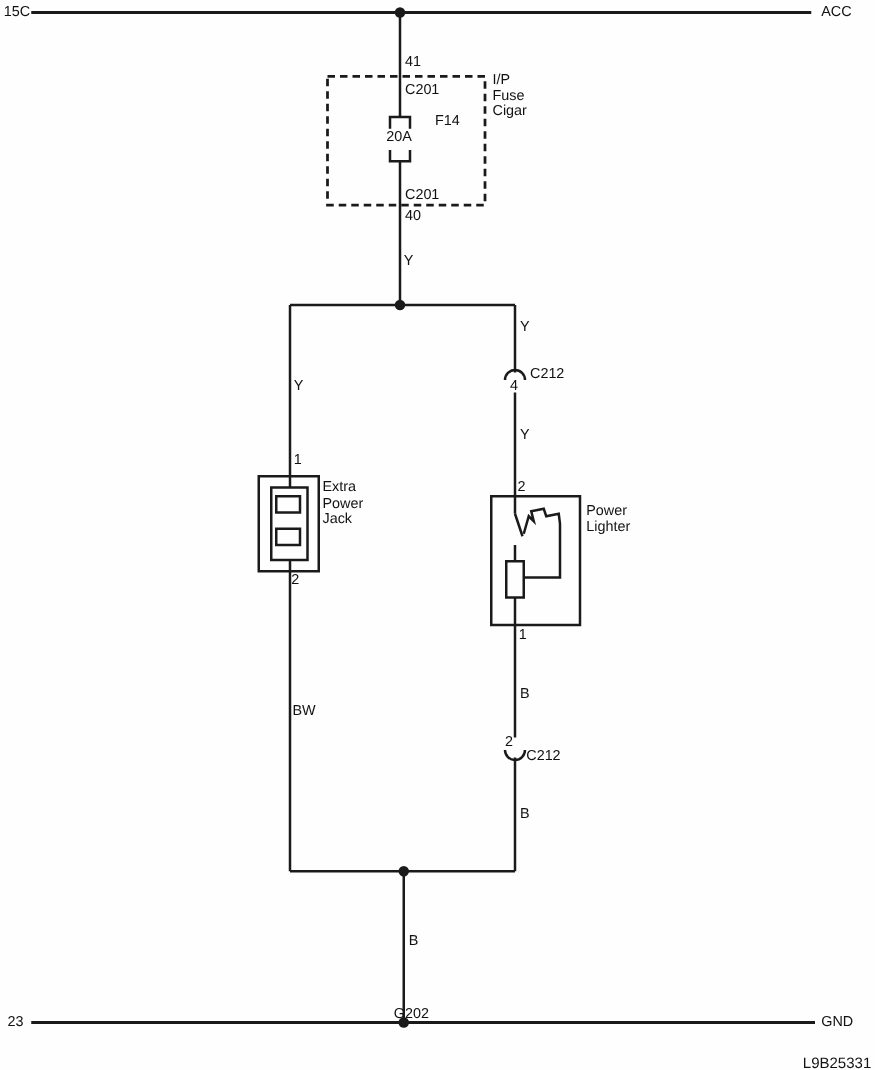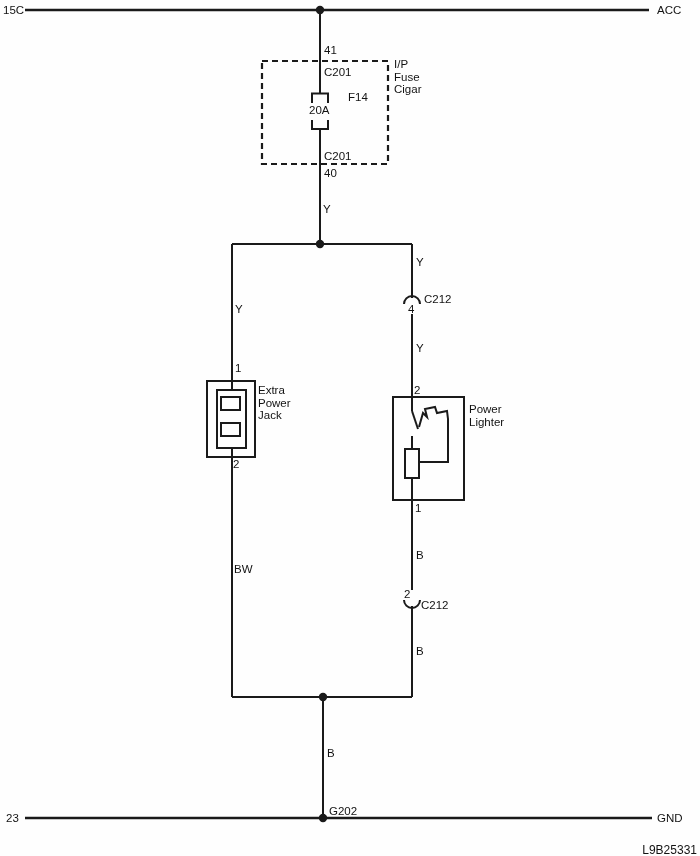--- a/index.html
+++ b/index.html
@@ -107,16 +107,16 @@
     <span>Jack</span>
   </div>
 
   <div class="lbl" style="left:414px;top:384px">2</div>
   <div class="lbl" style="left:415px;top:502px">1</div>
   <div class="lbl-stack" style="left:469px;top:403px">
     <span>Power</span>
     <span>Lighter</span>
   </div>
 
-  <div class="lbl" style="left:329px;top:805px">G202</div>
+  <div class="lbl" style="left:315px;top:805px">G202</div>
   <div class="code">L9B25331</div>
 
 </div>
 
 </body></html>

